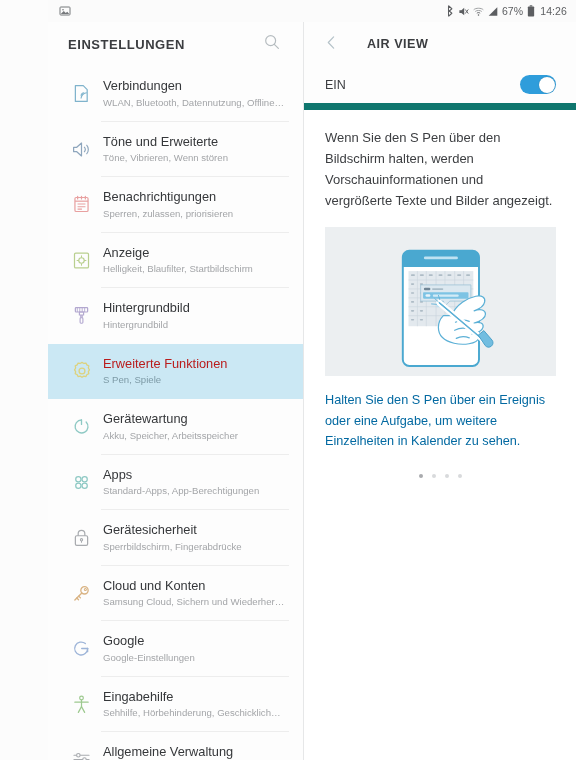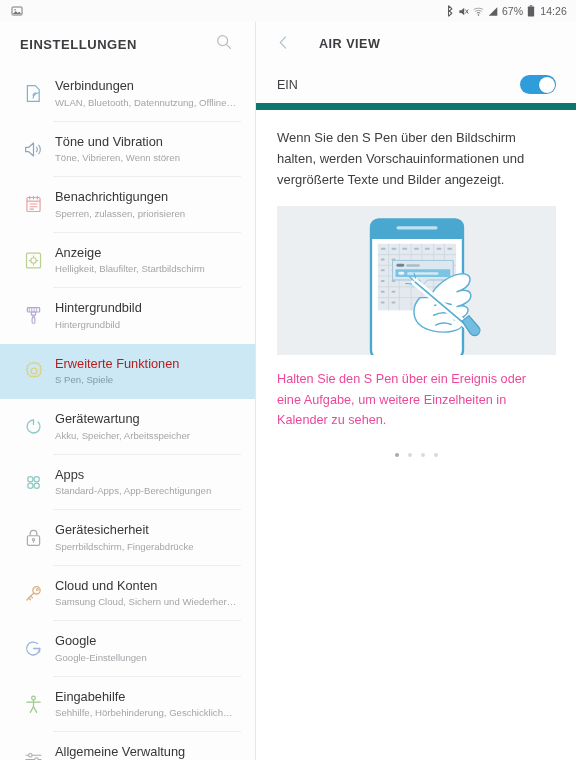--- a/index.html
+++ b/index.html
@@ -7,20 +7,21 @@
     width: 576px; height: 768px;
     font-family: "Liberation Sans", sans-serif;
     background: #ffffff;
     overflow: hidden;
   }
   #app {
     width: 576px; height: 760px;
     position: relative;
     display: flex; flex-direction: column;
     background: #fcfcfc;
+    padding-left: 48px;
   }
 
   
   .statusbar {
     height: 22px; flex: 0 0 22px;
     background: #fbfbfb;
     display: flex; align-items: center;
     padding: 0 9px 0 11px;
     color: #6d6f72;
   }
@@ -133,21 +134,21 @@
     font-size: 13px; line-height: 1.62; color: #3c3e41;
   }
   .illus-wrap {
     margin: 16px 20px 0 21px;
     height: 149px;
     background: #eceff1;
     position: relative; overflow: hidden;
   }
   .desc-bottom {
     padding: 14px 24px 0 21px;
-    font-size: 12.7px; line-height: 1.62; color: #ec4899;
+    font-size: 12.7px; line-height: 1.62; color: #0369a1;
   }
   .dots {
     display: flex; justify-content: center; gap: 9px;
     margin-top: 22px;
   }
   .dot { width: 4px; height: 4px; border-radius: 50%; background: #d8dadc; }
   .dot.active { background: #a9abae; }
   .spacer { flex: 1 1 auto; }
 </style>
 </head>
@@ -236,21 +237,21 @@
 
         <div class="srow">
           <div class="sicon">
             <svg width="21" height="21" viewBox="0 0 24 24">
               <path d="M3 9.5 h3.6 L12 4.6 v14.8 L6.6 14.5 H3 Z" fill="none" stroke="#8ea6bd" stroke-width="1.4" stroke-linejoin="round"></path>
               <path d="M15 9 a4.4 4.4 0 0 1 0 6" fill="none" stroke="#8ea6bd" stroke-width="1.3"></path>
               <path d="M17.7 6.6 a8 8 0 0 1 0 10.8" fill="none" stroke="#8ea6bd" stroke-width="1.3"></path>
             </svg>
           </div>
           <div class="stext">
-            <div class="stitle">Töne und Vibration</div>
+            <div class="stitle">Töne und Erweiterte</div>
             <div class="ssub">Töne, Vibrieren, Wenn stören</div>
           </div>
           <div class="divider"></div>
         </div>
 
         <div class="srow">
           <div class="sicon">
             <svg width="21" height="21" viewBox="0 0 24 24">
               <rect x="4.5" y="4" width="15" height="16" rx="1.4" fill="none" stroke="#e8a0a0" stroke-width="1.4"></rect>
               <path d="M4.5 8.2 h15" stroke="#e8a0a0" stroke-width="1.4"></path>

